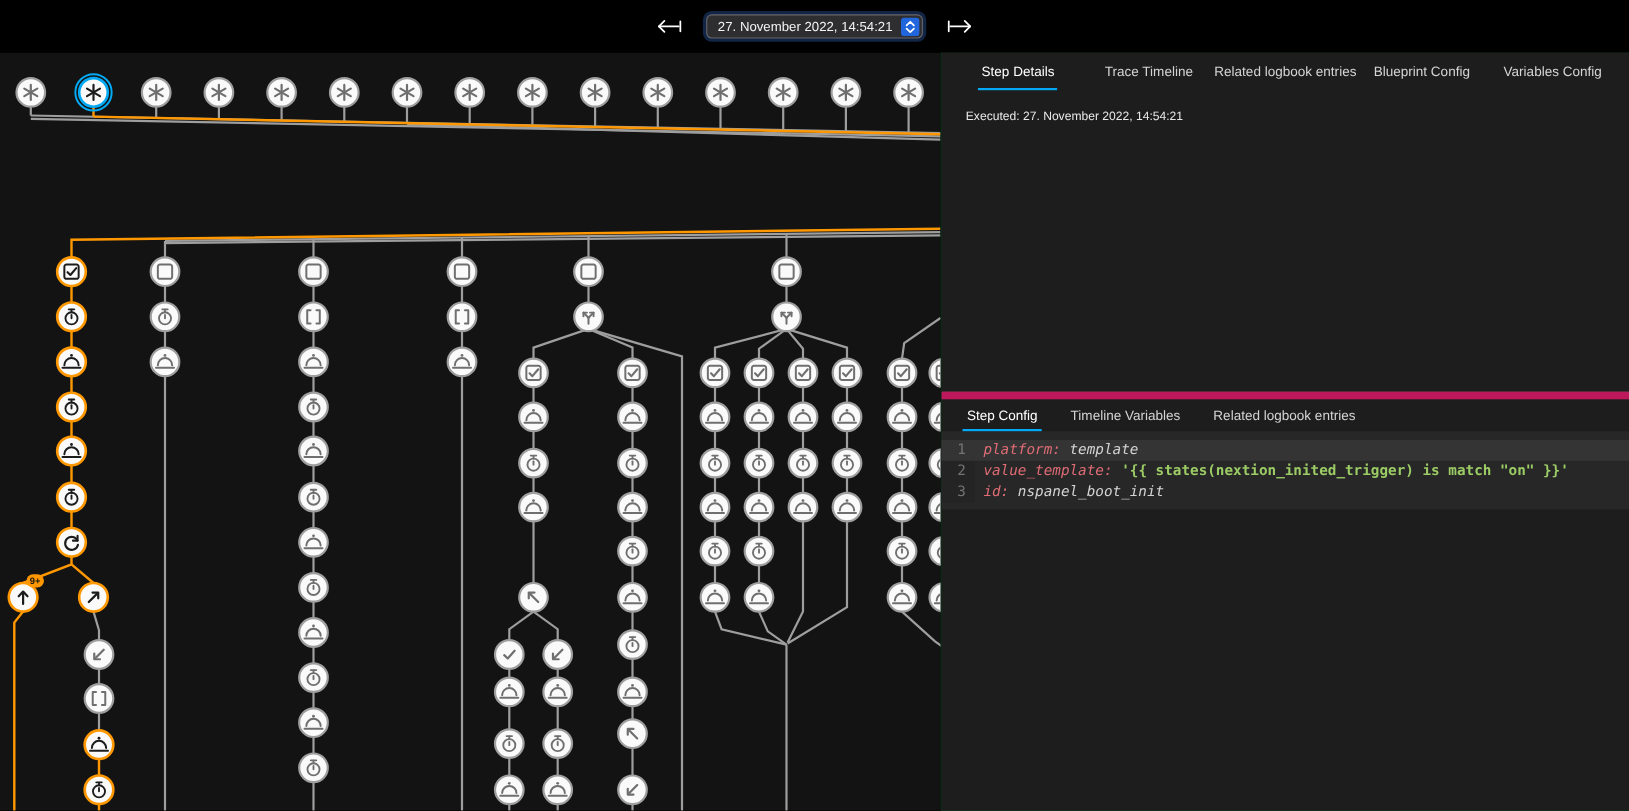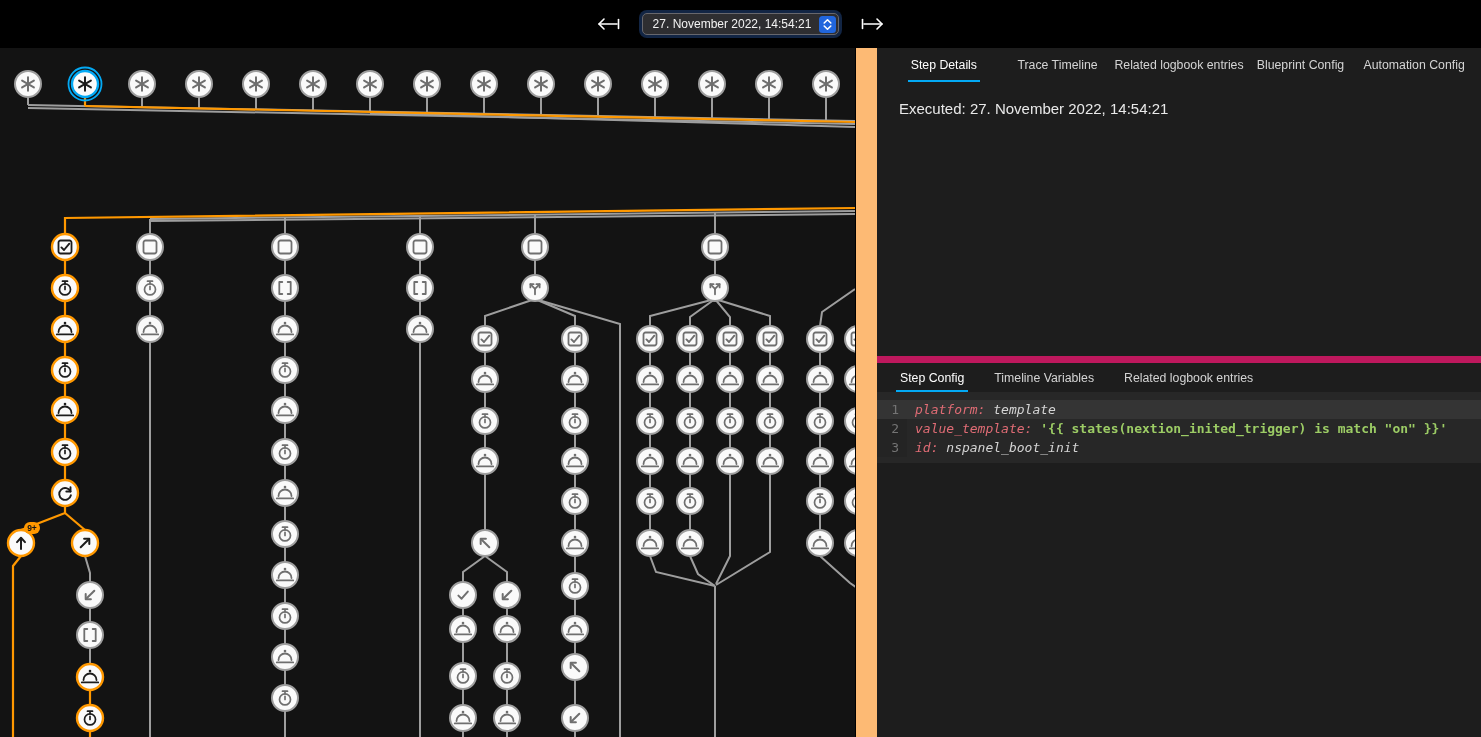--- a/index.html
+++ b/index.html
@@ -12,36 +12,36 @@
   .date-select { display:flex; align-items:center; height:22px; background:#2e2e31; border:1px solid #67676d;
                  border-radius:5px; padding:0 2px 0 10px; gap:8px; color:#f3f3f3; font-size:12px; cursor:pointer;
                  box-shadow:0 0 0 3px rgba(66,133,244,0.28); }
   .date-select .stepper { display:flex; }
 
   
   .content { display:flex; height:689px; flex:none; }
   .graph-pane { width:855px; flex:none; background:#131313; position:relative; }
   .graph-pane svg { display:block; }
 
-  .right-col { flex:1; display:flex; flex-direction:column; background:#fdba74; border-left:1px solid #000;padding-left:21px; }
+  .right-col { flex:1; display:flex; flex-direction:column; background:#15803d; border-left:1px solid #000; }
 
   
   .tabs { display:flex; align-items:stretch; flex:none; }
   .tab { background:none; border:none; color:#d4d4d4; font-size:12.3px; font-family:inherit; cursor:pointer;
          position:relative; white-space:nowrap; }
   .tab.active { color:#fff; }
   .tab.active::after { content:""; position:absolute; bottom:0; left:50%; transform:translateX(-50%);
                        width:72px; height:2px; background:var(--accent-blue); }
   .tabs-top { height:34px; padding:0 10px; }
   .tabs-top .tab { flex:1; text-align:center; }
   .tabs-bottom { height:29px; padding-left:8px; }
   .tabs-bottom .tab { padding:0 15px; }
 
   .details-panel { height:308px; flex:none; display:flex; flex-direction:column; background:#1d1d1d; }
-  .panel-body p { padding:18px 22px; font-size:15px; color:#e9e9e9; }
+  .panel-body p { padding:18px 22px; font-size:11px; color:#e9e9e9; }
 
   .config-panel { flex:1; display:flex; flex-direction:column; background:#1d1d1d; border-top:7px solid #be185d; }
 
   
   .code-editor { background:#272727; padding:8px 0 6px; font-family:"DejaVu Sans Mono",monospace;
                  font-size:13px; line-height:19px; cursor:text; }
   .code-line { display:flex; white-space:pre; }
   .gutter { width:30px; padding-right:8px; text-align:right; color:#747474; background:#242424; flex:none; }
   .code-text { padding-left:8px; }
   .code-line.active, .code-line.active .gutter { background:#343434; }
@@ -974,21 +974,21 @@
     </div>
 
     <div class="right-col">
 
       <section class="details-panel">
         <nav class="tabs tabs-top" id="top-tabs">
             <button class="tab active">Step Details</button>
             <button class="tab">Trace Timeline</button>
             <button class="tab">Related logbook entries</button>
             <button class="tab">Blueprint Config</button>
-            <button class="tab">Automation Config</button>
+            <button class="tab">Variables Config</button>
           </nav>
         <div class="panel-body">
           <p>Executed: 27. November 2022, 14:54:21</p>
         </div>
       </section>
 
       <section class="config-panel">
         <nav class="tabs tabs-bottom" id="bottom-tabs">
             <button class="tab active">Step Config</button>
             <button class="tab">Timeline Variables</button>

